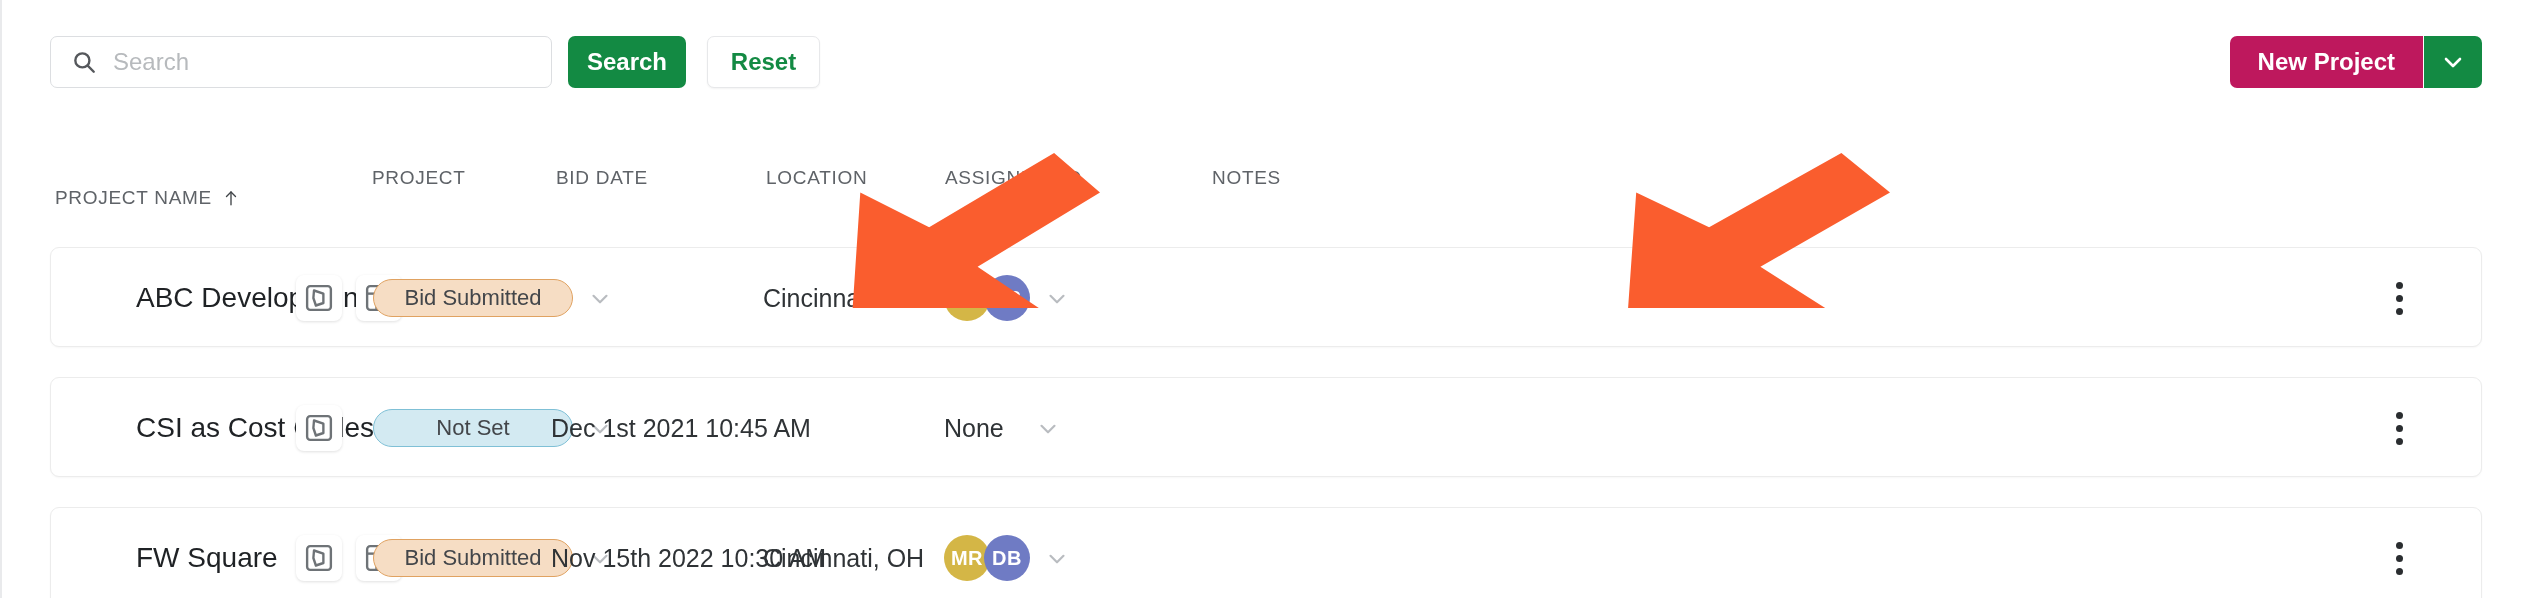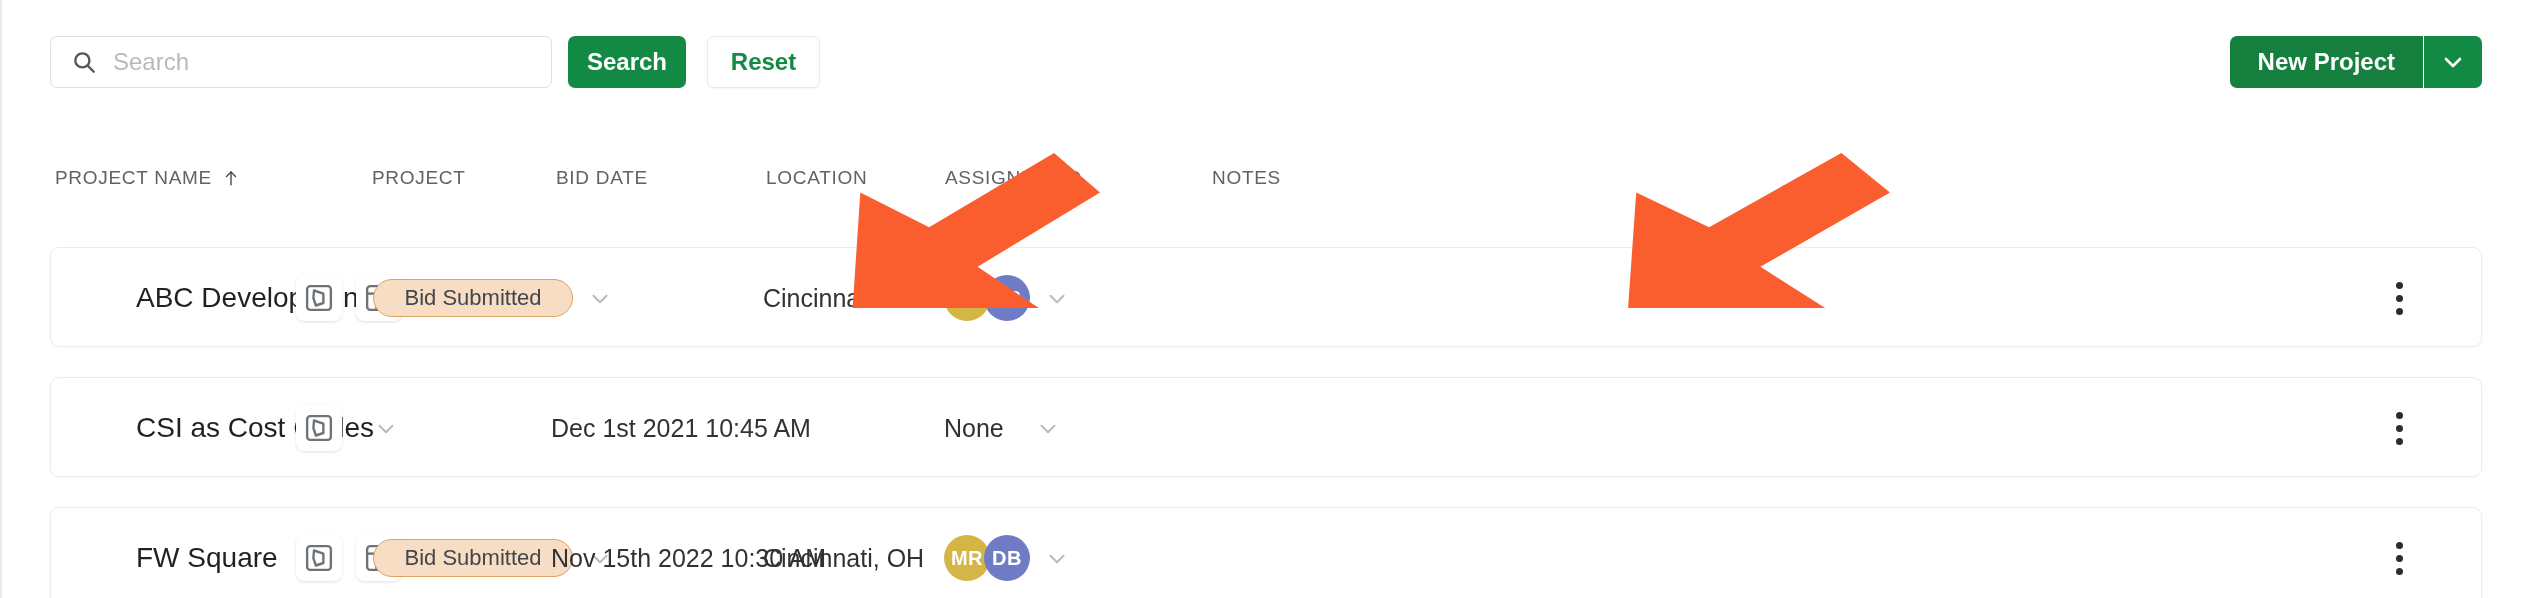--- a/index.html
+++ b/index.html
@@ -89,21 +89,21 @@
 
   .newproj-group {
     position: absolute;
     right: 40px; top: 36px;
     height: 52px;
     display: flex;
     border-radius: 7px;
     overflow: hidden;
   }
   .btn-newproject {
-    background: #15803d;
+    background: #be185d;
     border: 0;
     color: #fff;
     font-family: "Liberation Sans", sans-serif;
     font-size: 24px;
     font-weight: bold;
     padding: 0 28px;
     cursor: pointer;
     border-right: 1.5px solid #ffffff;
   }
   .btn-newproject-caret {
@@ -247,21 +247,21 @@
       <button class="btn-newproject">New Project</button>
       <button class="btn-newproject-caret">
         <svg class="caret-white" viewBox="0 0 24 24" fill="none" stroke="currentColor" stroke-width="2.6" stroke-linecap="round" stroke-linejoin="round">
           <polyline points="5,9 12,16 19,9"></polyline>
         </svg>
       </button>
     </div>
   </div>
 
   <div class="col-headers">
-      <div class="col-h" style="left: 55px;">
+      <div class="col-h" style="left: 55px; margin-top: 20px;">
         <span>PROJECT NAME</span>
         <svg viewBox="0 0 24 24" fill="none" stroke="currentColor" stroke-width="1.8" stroke-linecap="round" stroke-linejoin="round" class="sort-arrow">
           <line x1="12" y1="21" x2="12" y2="4"></line>
           <polyline points="6,10 12,4 18,10"></polyline>
         </svg>
       </div>
       <div class="col-h" style="left: 372px;">
         <span>PROJECT</span>
       </div>
       <div class="col-h" style="left: 556px;">
@@ -325,20 +325,21 @@
         <div class="cell proj-name">CSI as Cost Codes</div>
         <div class="cell icon-group" style="left: 245px;">
           <button class="icon-btn">
             <svg viewBox="0 0 24 24" fill="none" stroke="currentColor" stroke-width="1.9" stroke-linejoin="round">
               <rect x="2.5" y="2.5" width="19" height="19" rx="2.5"></rect>
               <polygon points="8,6 15.5,8.5 15.5,16 9.5,18 7.5,12"></polygon>
             </svg>
           </button>
         </div>
         <div class="cell" style="left: 322px; gap: 14px;">
+          <div class="badge badge-notset">Not Set</div>
           <svg viewBox="0 0 24 24" fill="none" stroke="currentColor" stroke-width="2" stroke-linecap="round" stroke-linejoin="round" class="caret-grey">
             <polyline points="6,10 12,16 18,10"></polyline>
           </svg>
         </div>
         <div class="cell bid-date" style="left: 500px;">Dec 1st 2021 10:45 AM</div>
         <div class="cell location" style="left: 712px;"></div>
         <div class="cell" style="left: 893px; gap: 31px;">
           <span class="assigned-none">None</span>
           <svg viewBox="0 0 24 24" fill="none" stroke="currentColor" stroke-width="2" stroke-linecap="round" stroke-linejoin="round" class="caret-grey">
             <polyline points="6,10 12,16 18,10"></polyline>

